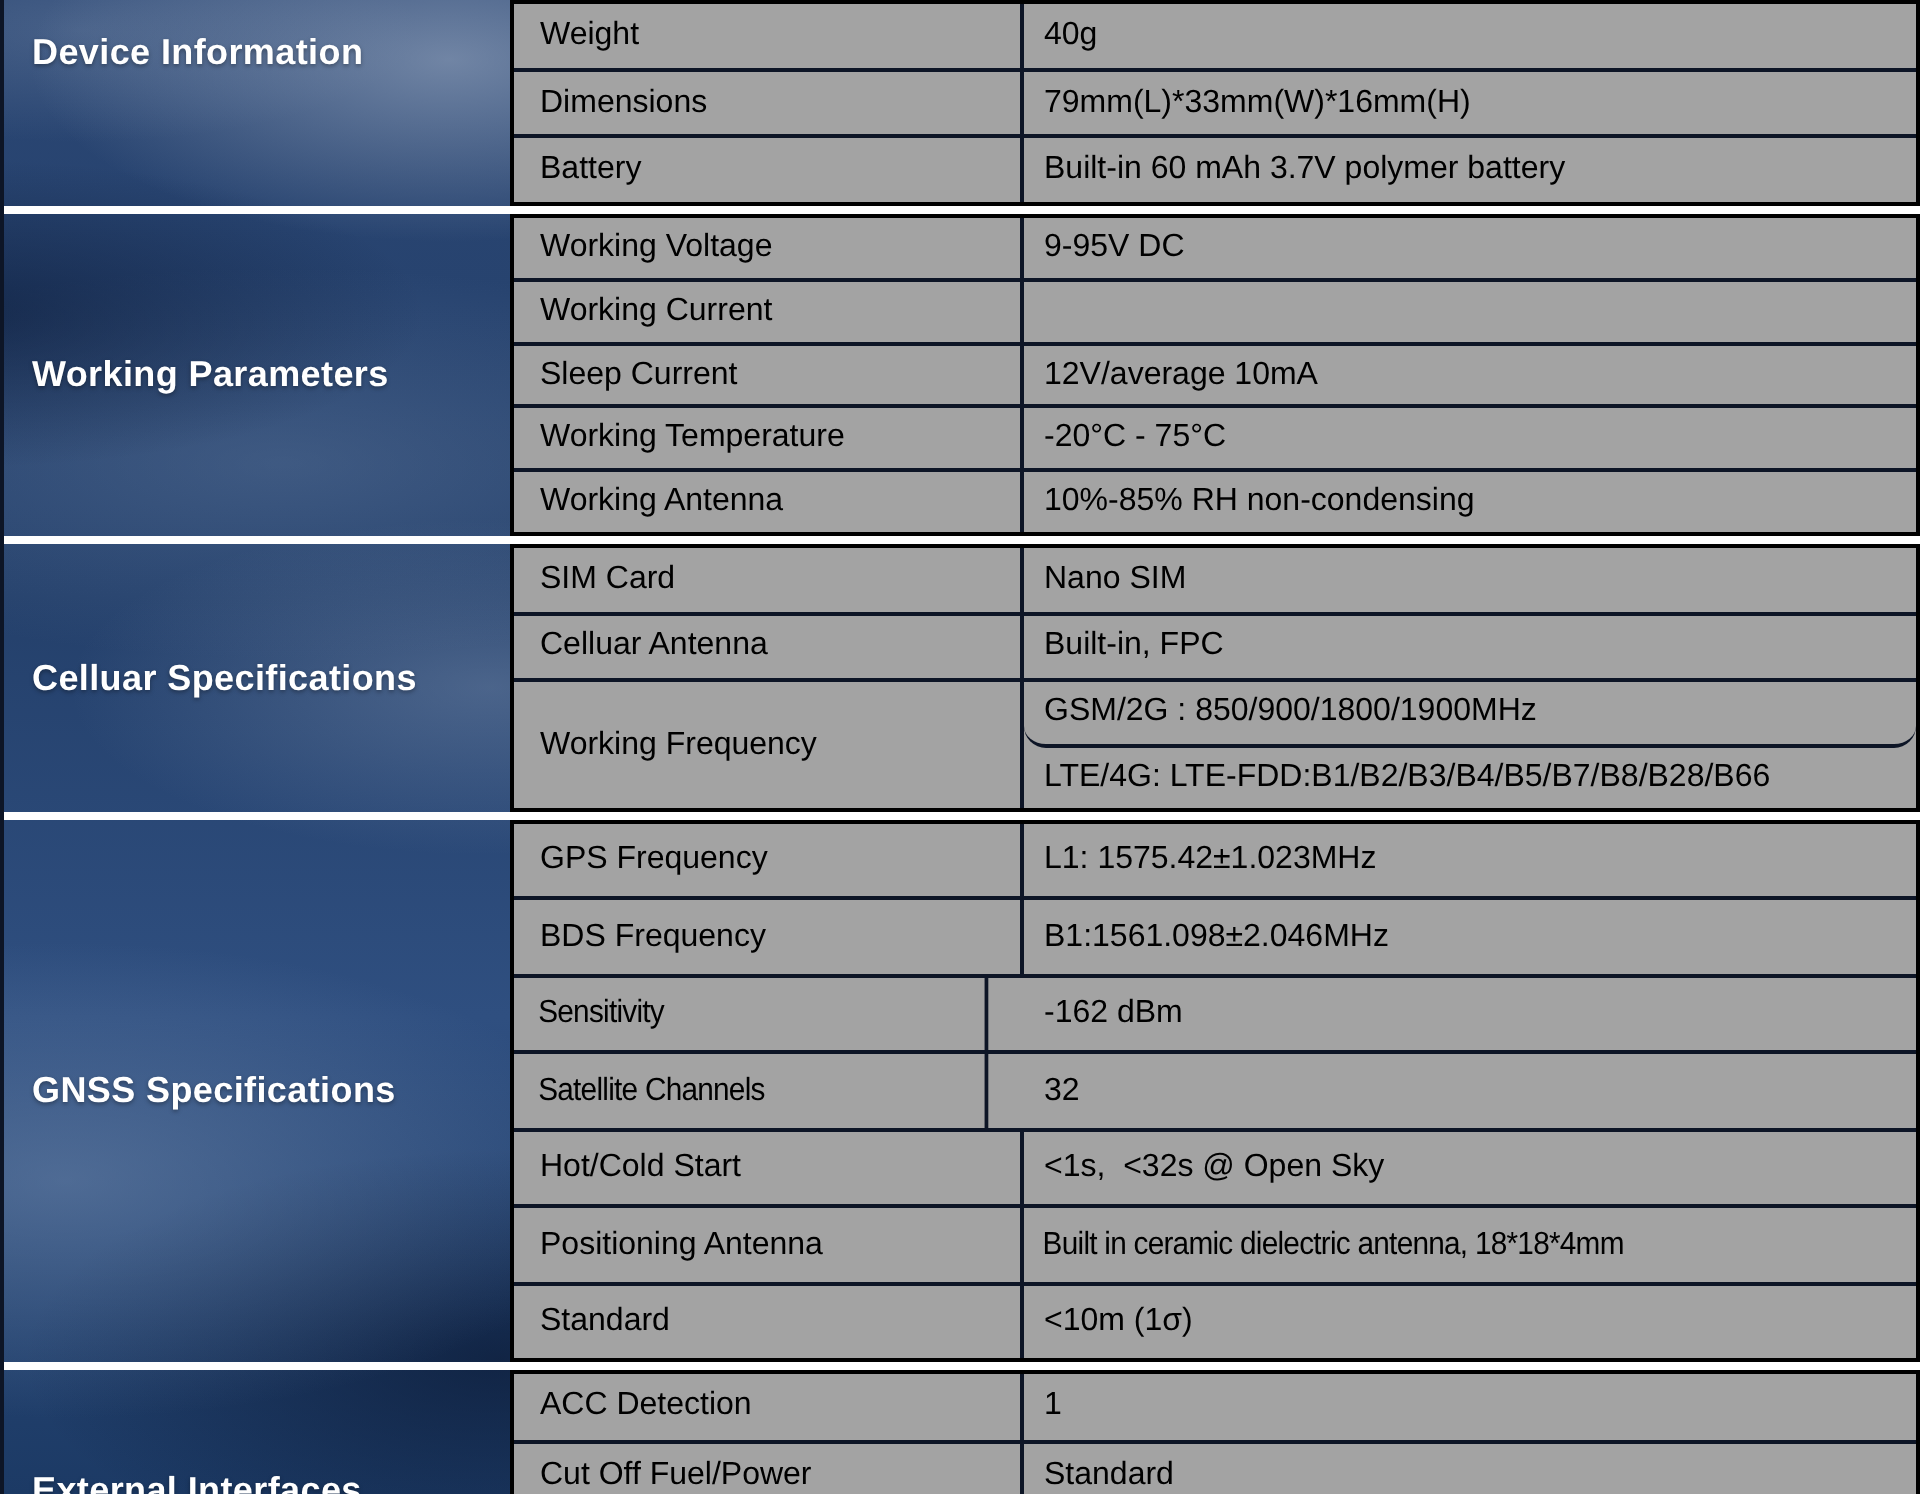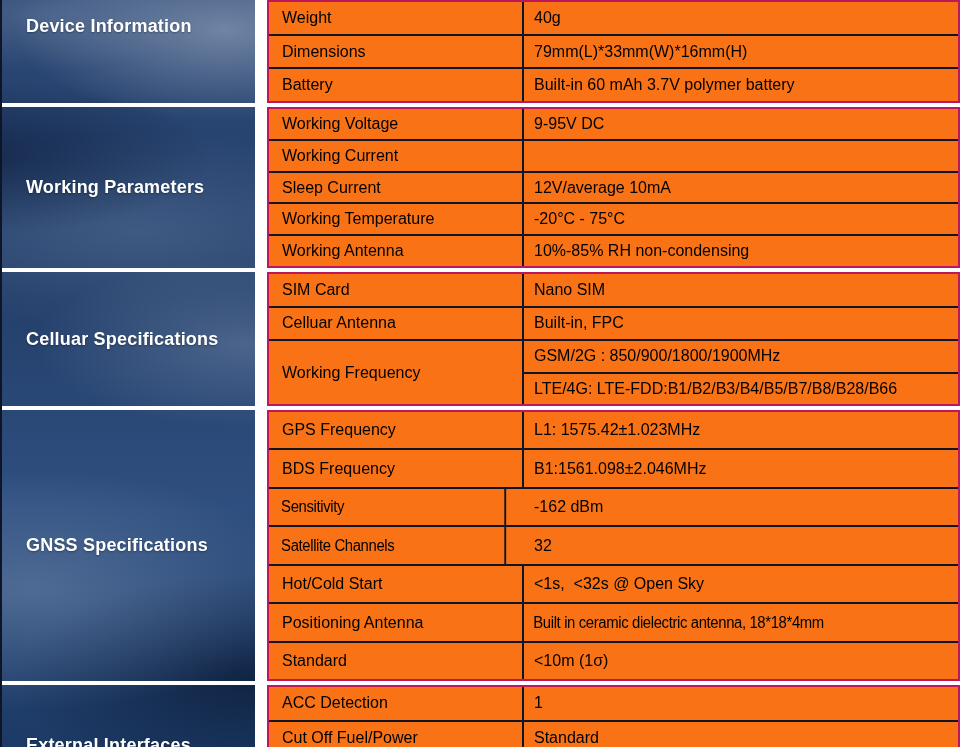--- a/index.html
+++ b/index.html
@@ -32,43 +32,43 @@
   .band.s1 { height:103px; }
   .band.s2 { height:161px; }
   .band.s3 { height:134px; }
   .band.s4 { height:271px; }
   .band.s5 { flex:1 1 auto; }
 
   .gap { flex:0 0 4px; background:#ffffff; position:relative; z-index:2; }
 
   .side {
     flex:0 0 253px; width:253px; display:flex; align-items:center;
-    padding-left:24px; overflow:hidden;
+    padding-left:14px; overflow:hidden;
   }
   .band.s1 .side { align-items:flex-start; padding-top:16px; }
   .band.s5 .side { align-items:flex-start; padding-top:50px; }
   .side-label {
     color:#ffffff; font-weight:bold; font-size:18px; letter-spacing:.2px;
     text-shadow:0 1px 2px rgba(0,0,0,.35); white-space:nowrap;
   }
 
   .tbl {
     flex:1 1 auto; display:flex; flex-direction:column;
-    border:2px solid #be185d; background:#f97316;margin-left:12px;
+    border:2px solid #000000; background:#a3a3a3;
   }
   .row { flex:1 1 0; display:flex; border-bottom:2px solid #0d1526; min-height:0; }
   .row:last-child { border-bottom:none; }
   .row.freq { flex:2 1 0; }
 
   .cell { display:flex; align-items:center; font-size:16px; color:#000; line-height:1.1; overflow:hidden; white-space:nowrap; }
   .param { flex:0 0 255px; width:255px; border-right:2px solid #0d1526; padding-left:13px; }
   .value { flex:1 1 auto; padding-left:10px; }
 
   .freq-values { flex:1 1 auto; display:flex; flex-direction:column; }
-  .freq-values .value { flex:1 1 0; }
+  .freq-values .value { flex:1 1 0;border-radius:11px; }
   .freq-values .value.top { border-bottom:2px solid #0d1526; }
 
   .narrow { letter-spacing:-.4px; transform:scaleX(.93); transform-origin:left center; }
 </style>
 </head>
 <body>
 
 <div class="page">
   <div class="sidebar-bg"></div>
 

